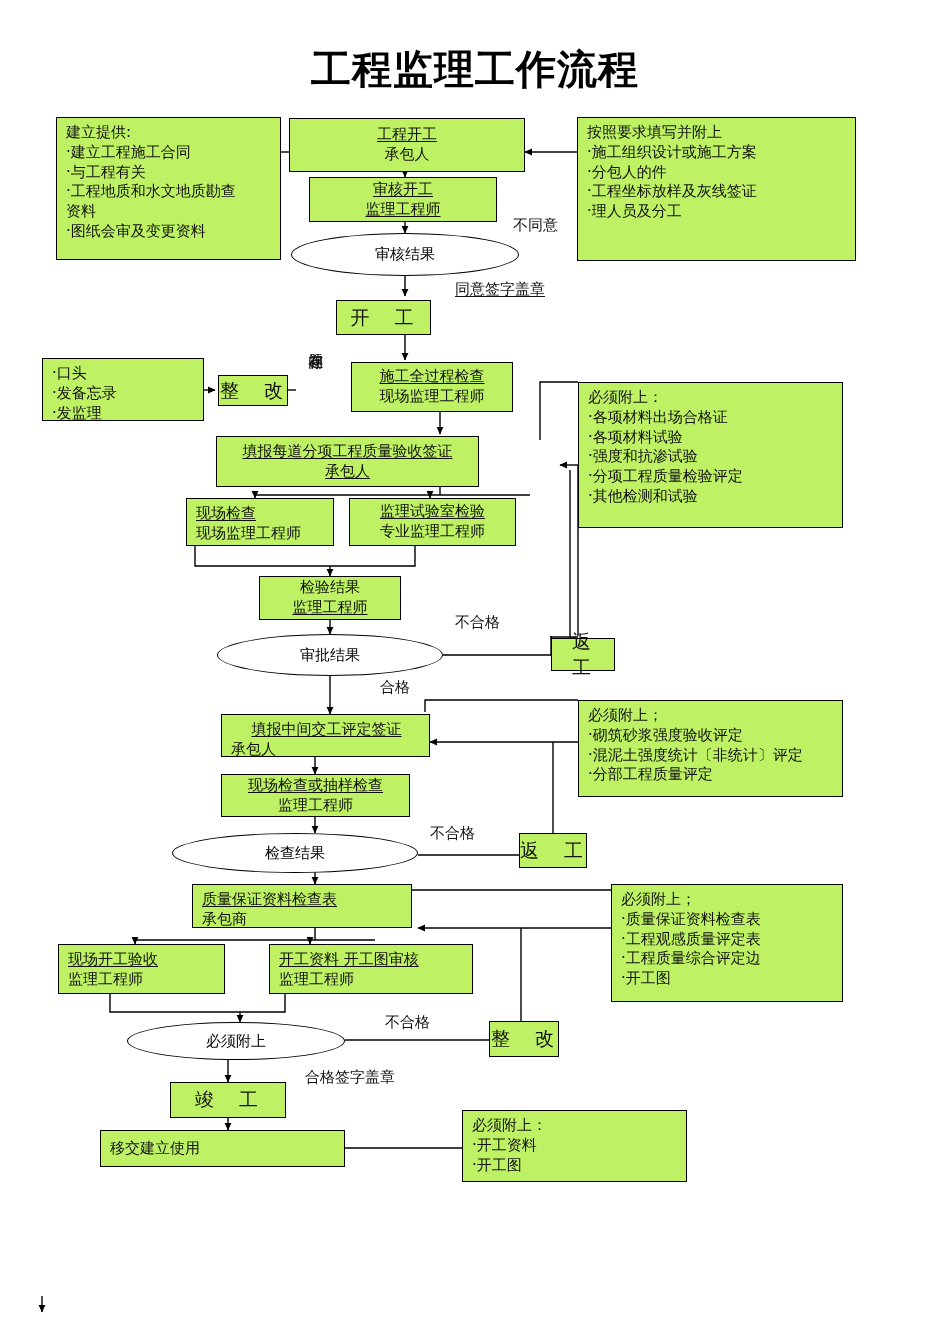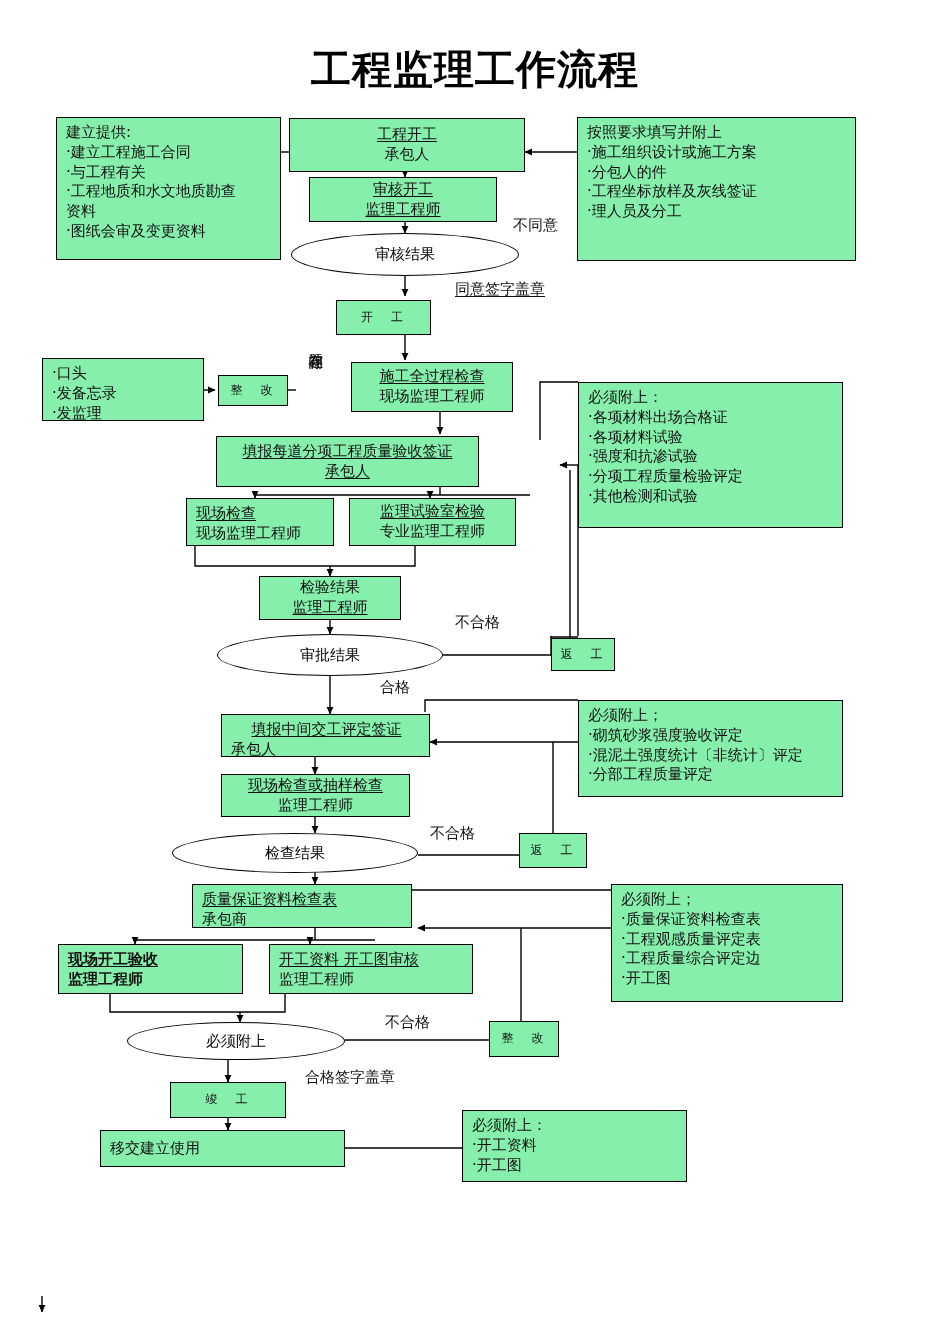--- a/index.html
+++ b/index.html
@@ -22,21 +22,21 @@
     font-size:40px;
     font-weight:bold;
     letter-spacing:1px;
     font-family:"DejaVu Serif","Liberation Serif",serif;
   }
   
   .box{
     position:absolute;
     box-sizing:border-box;
     border:1.3px solid #000;
-    background:#86efac;
+    background:#bef264;
     font-size:15px;
     line-height:1.32;
     color:#111;
     z-index:5;
   }
   .box.pad{padding:5px 7px 4px 9px;}
   .box.center{display:flex;align-items:center;justify-content:center;text-align:center;}
   .box.vcenter{display:flex;flex-direction:column;align-items:center;justify-content:center;text-align:center;}
   .ell{
     position:absolute;
@@ -56,21 +56,21 @@
     color:#111;
     z-index:6;
   }
   .lbl.vert{
     writing-mode:vertical-rl;
     text-orientation:upright;
     white-space:normal;
     line-height:1.05;
   }
   .lines{position:absolute;left:0;top:0;width:950px;height:1344px;z-index:2;}
-  .big{font-size:12px;letter-spacing:3px;}
+  .big{font-size:19px;letter-spacing:3px;}
 </style>
 </head>
 <body>
 
 <div id="page">
 
   <div class="title">工程监理工作流程</div>
 
   <svg class="lines" viewBox="0 0 950 1344" xmlns="http://www.w3.org/2000/svg">
     <defs>
@@ -288,21 +288,21 @@
   </div>
 
   <div class="box pad" style="left:611px; top:884px; width:232px; height:118px;">
     <div>必须附上；</div>
     <div>·质量保证资料检查表</div>
     <div>·工程观感质量评定表</div>
     <div>·工程质量综合评定边</div>
     <div>·开工图</div>
   </div>
 
-  <div class="box pad" style="left:58px; top:944px; width:185px; height:50px;font-weight:bold;">
+  <div class="box pad" style="left:58px; top:944px; width:167px; height:50px;">
     <div class="u">现场开工验收</div>
     <div>监理工程师</div>
   </div>
 
   <div class="box pad" style="left:269px; top:944px; width:204px; height:50px;">
     <div class="u">开工资料  开工图审核</div>
     <div>监理工程师</div>
   </div>
 
   <div class="ell" style="left:127px; top:1022px; width:218px; height:38px;">

